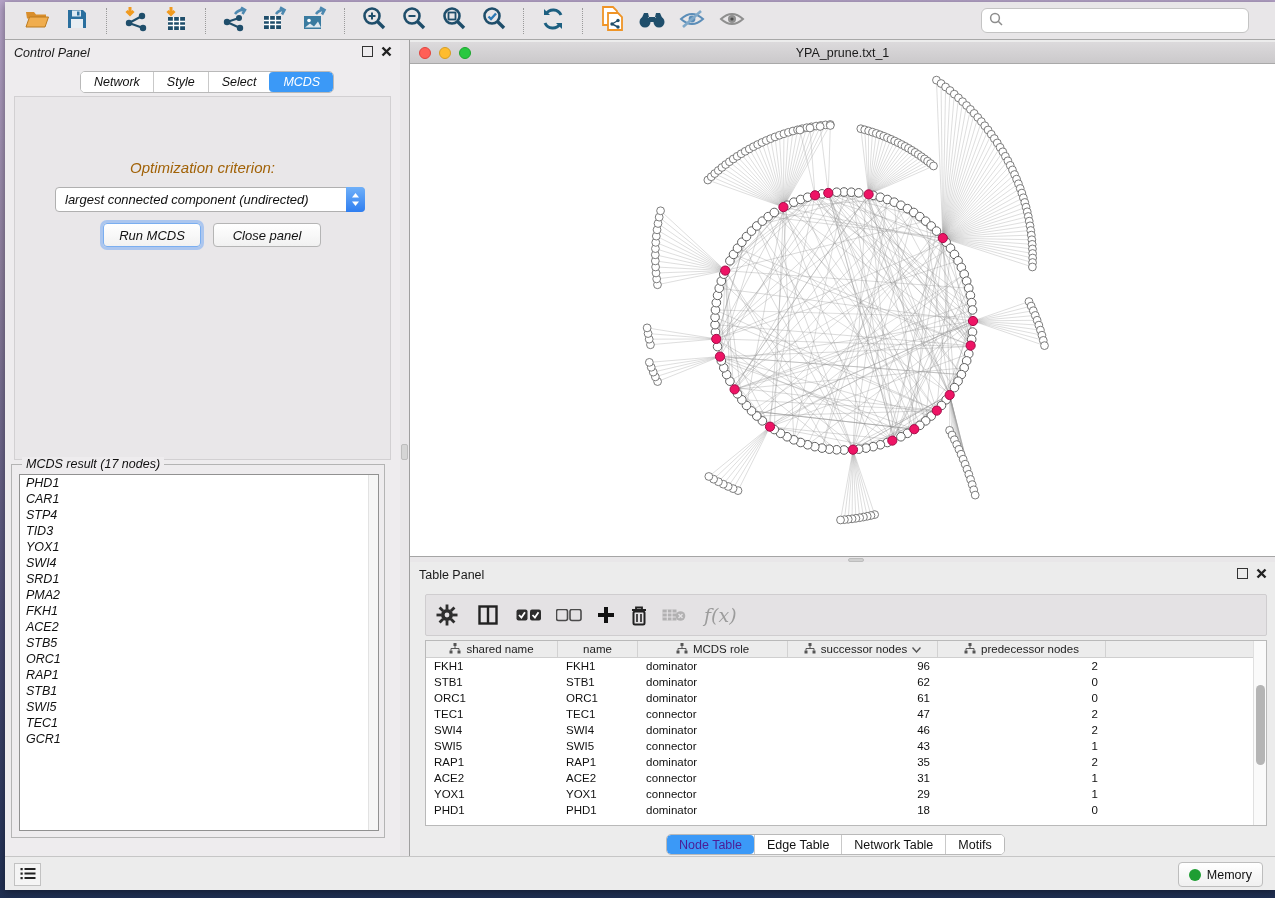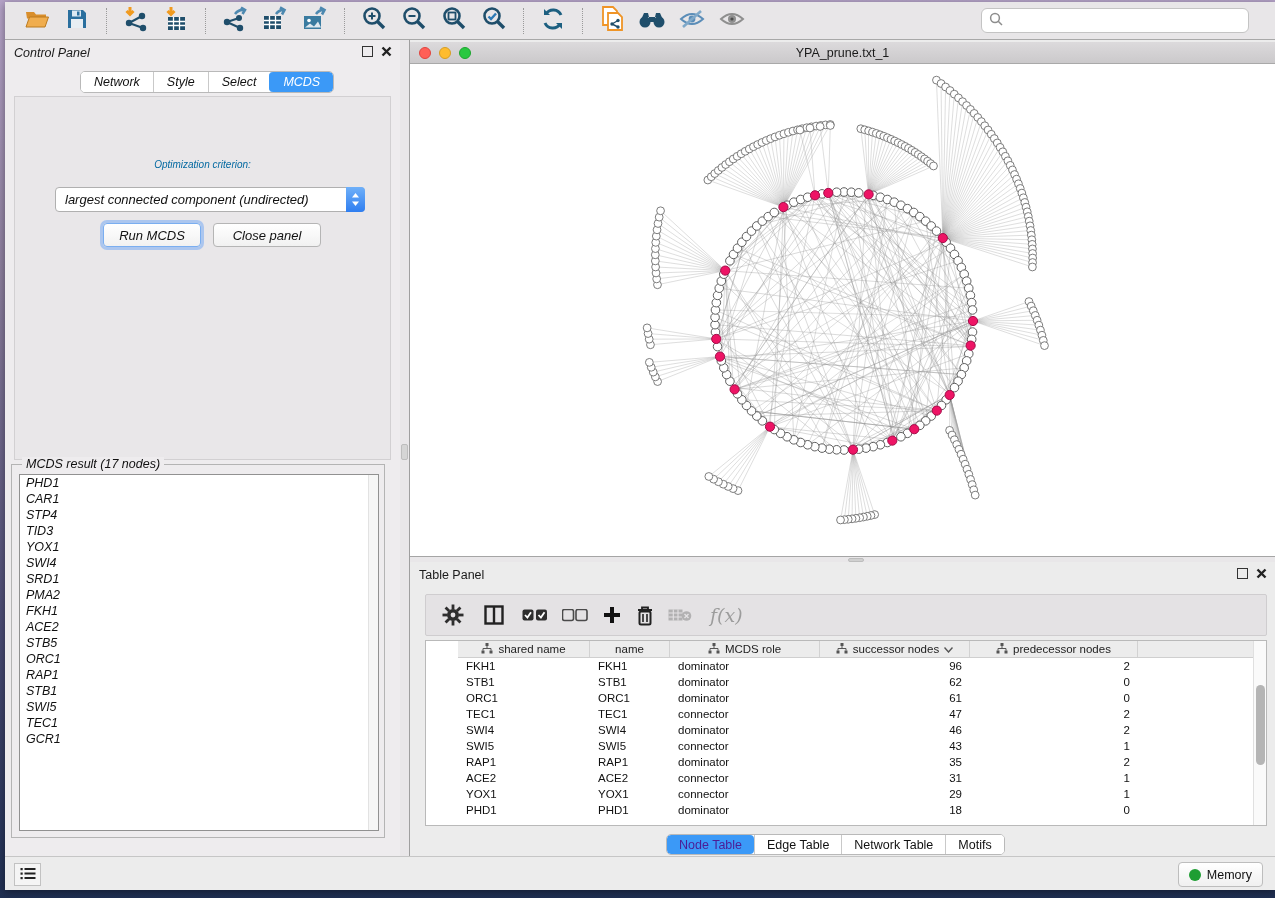--- a/index.html
+++ b/index.html
@@ -25,21 +25,21 @@
   .panel-btns { position:absolute; right:8px; top:6px; display:flex; gap:8px; align-items:center; }
   .float-btn { width:11px; height:11px; border:1.6px solid #333; background:transparent; display:inline-block; }
   .close-btn svg { display:block; }
 
   .cp-tabs { position:absolute; left:75px; top:31px; height:22px; display:flex; border:1px solid #b9b9b9; border-radius:5px; background:#fff; overflow:hidden; }
   .cp-tab { padding:0 13px; font-size:12.5px; color:#111; display:flex; align-items:center; border-left:1px solid #c9c9c9; background:#fff; }
   .cp-tab:first-child { border-left:none; }
   .cp-tab.active { background:#3b99f7; color:#fff; border-left-color:#3b99f7; border-radius:4px; }
 
   .opt-box { position:absolute; left:9px; top:56px; width:377px; height:364px; background:#e9e7e9; border:1px solid #d2d0d2; }
-  .opt-label { position:absolute; left:0; top:62px; width:100%; text-align:center; font-size:10px; color:#0369a1; }
+  .opt-label { position:absolute; left:0; top:62px; width:100%; text-align:center; font-size:15px; color:#a16207; }
   .opt-select { position:absolute; left:40px; top:90px; width:310px; height:25px; background:#fff; border:1px solid #b0b0b0; border-radius:4px; display:flex; align-items:center; }
   .opt-select .sel-text { flex:1; font-size:13px; padding-left:9px; color:#111; white-space:nowrap; }
   .stepper { width:19px; height:25px; margin:-1px -1px -1px 0; border-radius:0 4px 4px 0; background:linear-gradient(180deg,#6fb0f9,#2f7ef0); display:flex; align-items:center; justify-content:center; }
   .btn { position:absolute; height:24px; background:linear-gradient(180deg,#ffffff,#f1f1f1); border:1px solid #b5b5b5; border-radius:4px; font-size:13px; color:#111; display:flex; align-items:center; justify-content:center; }
   .btn.run { left:88px; top:126px; width:98px; border-color:#7aaef0; box-shadow:0 0 0 3px rgba(110,165,245,.5); }
   .btn.closep { left:198px; top:126px; width:108px; }
 
   .mcds-fieldset { position:absolute; left:6px; top:424px; width:374px; height:374px; border:1px solid #b4b4b4; background:#eeecee; }
   .mcds-legend { position:absolute; left:10px; top:-8px; background:#eeecee; padding:0 4px; font-size:12.5px; color:#111; }
   .mcds-list { position:absolute; left:7px; top:9px; width:360px; height:357px; background:#fff; border:1px solid #919191; overflow:hidden; }
@@ -61,25 +61,25 @@
   .light.yellow { background:#febc2e; border:.5px solid #d69e24; }
   .light.green { background:#28c840; border:.5px solid #1da52f; }
   .net-title { position:absolute; left:0; top:4px; width:100%; text-align:center; font-size:12.5px; color:#1a1a1a; }
   .net-canvas { position:absolute; left:0; top:24px; width:865px; height:492px; background:#fff; }
 
   .h-divider { position:absolute; left:0; top:516px; width:865px; height:6px; background:#e9e7e9; border-top:1px solid #a5a5a5; }
   .h-handle { position:absolute; left:438px; top:1px; width:16px; height:4px; background:#d0d0d0; border:1px solid #bdbdbd; border-radius:2px; }
 
   
   .table-panel { position:absolute; left:0; top:522px; width:865px; height:294px; background:#ececec; }
-  .tp-toolbar { position:absolute; left:15px; top:32px; width:842px; height:42px; background:#e4e2e4; border:1px solid #cfcdcf; border-radius:2px; display:flex; align-items:center; padding-left:16px; }
+  .tp-toolbar { position:absolute; left:15px; top:32px; width:842px; height:42px; background:#e4e2e4; border:1px solid #cfcdcf; border-radius:2px; display:flex; align-items:center; padding-left:10px; }
   .tp-icon { margin-right:14px; display:flex; align-items:center; justify-content:center; }
   .fx-label { font-family:"DejaVu Serif",serif; font-style:italic; font-size:19px; color:#9c9c9c; margin-left:4px; }
 
-  .table-wrap { position:absolute; left:15px; top:78px; width:842px; height:186px; background:#fff; border:1px solid #b9b9b9; overflow:hidden;padding-left:32px; }
+  .table-wrap { position:absolute; left:15px; top:78px; width:842px; height:186px; background:#fff; border:1px solid #b9b9b9; overflow:hidden; }
   .thead { display:flex; height:17px; background:#ececec; border-bottom:1px solid #cfcfcf; }
   .th { display:flex; align-items:center; justify-content:center; gap:5px; font-size:11.5px; color:#222; border-right:1px solid #d2d2d2; position:relative; }
   .trow { display:flex; height:16px; }
   .td { font-size:11.5px; color:#111; line-height:16px; padding:0 8px; white-space:nowrap; overflow:hidden; }
   .td.num { text-align:right; }
   .tbl-scroll { position:absolute; right:0; top:0; bottom:0; width:13px; background:#fafafa; border-left:1px solid #e0e0e0; }
   .tbl-thumb { position:absolute; left:2px; top:44px; width:9px; height:80px; background:#b5b5b5; border-radius:5px; }
 
   .tp-tabs { position:absolute; left:256px; top:272px; height:21px; display:flex; border:1px solid #b9b9b9; border-radius:5px; background:#fff; overflow:hidden; }
   .tp-tab { padding:0 12px; font-size:12.5px; color:#111; display:flex; align-items:center; border-left:1px solid #c9c9c9; background:#fff; white-space:nowrap; }

